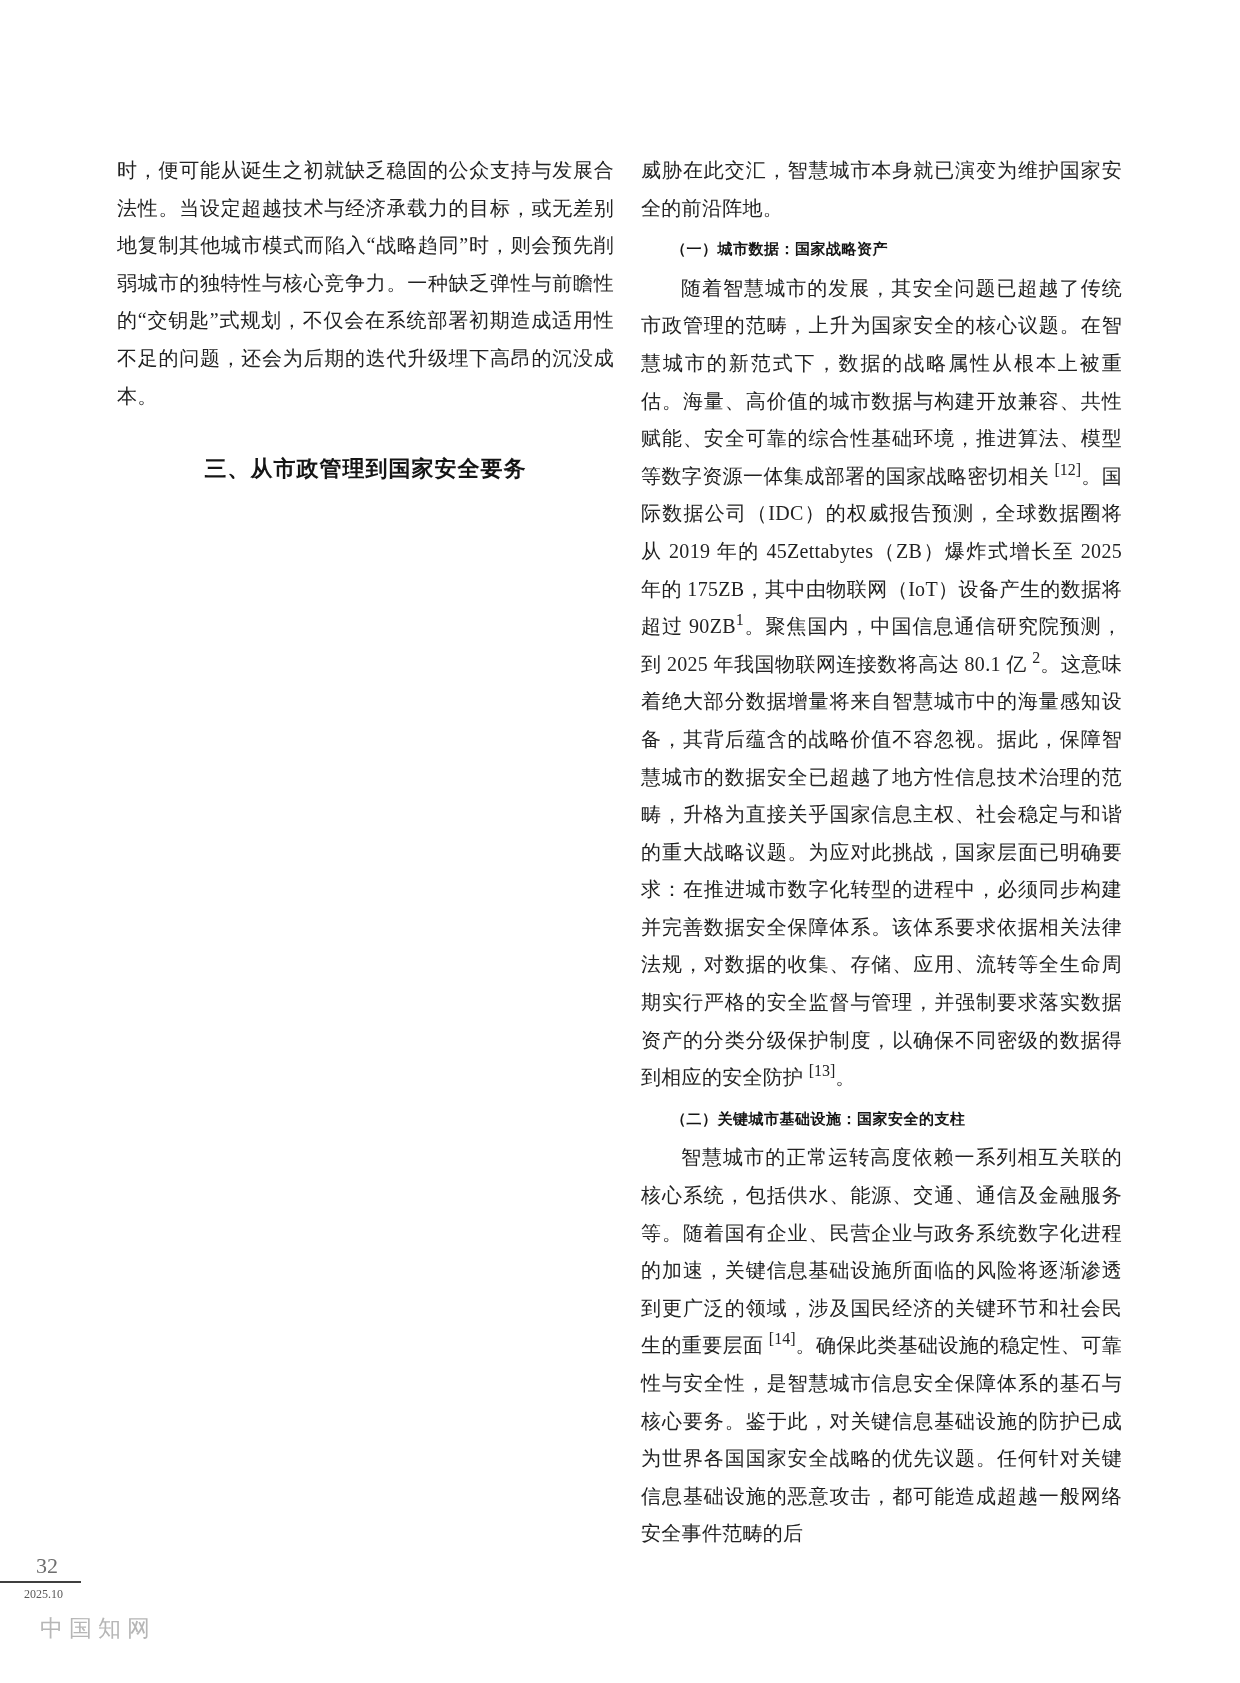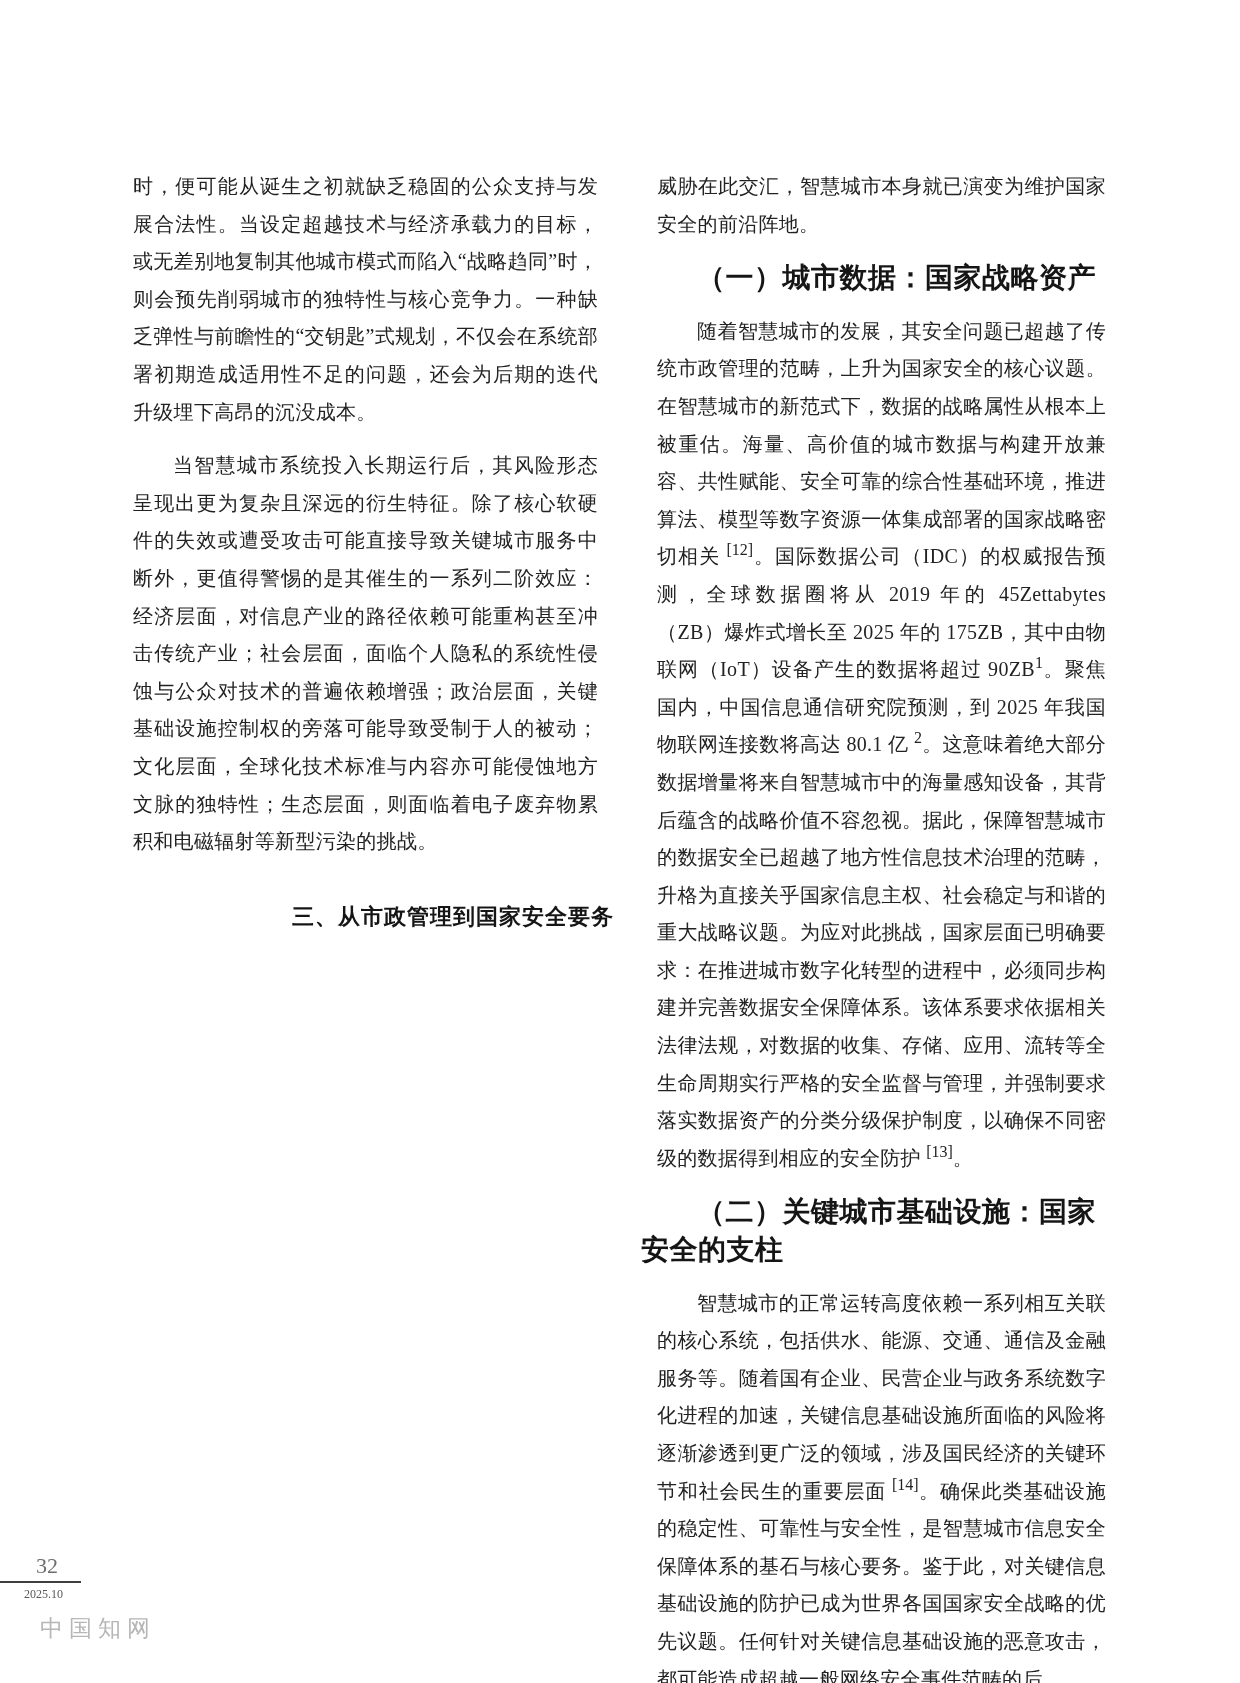--- a/index.html
+++ b/index.html
@@ -15,42 +15,42 @@
   .col {
     position: absolute;
     top: 152px;
     text-align: justify;
     font-size: 20px;
     line-height: 37.6px;
     letter-spacing: 0.3px;
   }
   .col-left  { left: 117px; width: 497px; }
   .col-right { left: 641px; width: 481px; }
-  .col p { margin: 16px; padding: 0; }
+  .col p { margin: 0; padding: 0; }
   .col p.indent { text-indent: 2em; }
   .sup {
     font-size: 16px;
     vertical-align: super;
     line-height: 0;
     letter-spacing: 0;
   }
   h2.section-h {
-    font-family: Liberation Sans, sans-serif;
+    font-family: Liberation Mono, monospace;
     font-weight: bold;
     font-size: 22px;
     color: #151515;
     margin: 41px 0 9px 0;
     line-height: 30px;
-    text-align: right;
+    text-align: center;
     letter-spacing: 1px;
   }
   h3.subsection-h {
     font-family: "Liberation Sans", "DejaVu Sans", sans-serif;
     font-weight: bold;
-    font-size: 28px;
+    font-size: 15px;
     color: #151515;
     margin: 3px 0 2px 0;
     line-height: 37.6px;
     text-indent: 2em;
     text-align: left;
     letter-spacing: 0.5px;
   }
   .page-number {
     position: absolute;
     left: 36px;
@@ -91,21 +91,20 @@
     color: #b0b0b0;
   }
 </style>
 </head>
 <body>
 
 <div class="page">
 
   <div class="col col-left">
     <p><span>时，便可能从诞生之初就缺乏稳固的公众支持与发展合法性。当设定超越技术与经济承载力的目标，或无差别地复制其他城市模式而陷入“战略趋同”时，则会预先削弱城市的独特性与核心竞争力。一种缺乏弹性与前瞻性的“交钥匙”式规划，不仅会在系统部署初期造成适用性不足的问题，还会为后期的迭代升级埋下高昂的沉没成本。</span></p>
-    <p class="indent"><span>当智慧城市系统投入长期运行后，其风险形态呈现出更为复杂且深远的衍生特征。除了核心软硬件的失效或遭受攻击可能直接导致关键城市服务中断外，更值得警惕的是其催生的一系列二阶效应：经济层面，对信息产业的路径依赖可能重构甚至冲击传统产业；社会层面，面临个人隐私的系统性侵蚀与公众对技术的普遍依赖增强；政治层面，关键基础设施控制权的旁落可能导致受制于人的被动；文化层面，全球化技术标准与内容亦可能侵蚀地方文脉的独特性；生态层面，则面临着电子废弃物累积和电磁辐射等新型污染的挑战。</span></p>
     <h2 class="section-h">三、从市政管理到国家安全要务</h2>
   </div>
 
   <div class="col col-right">
     <p><span>威胁在此交汇，智慧城市本身就已演变为维护国家安全的前沿阵地。</span></p>
     <h3 class="subsection-h">（一）城市数据：国家战略资产</h3>
     <p class="indent"><span>随着智慧城市的发展，其安全问题已超越了传统市政管理的范畴，上升为国家安全的核心议题。在智慧城市的新范式下，数据的战略属性从根本上被重估。海量、高价值的城市数据与构建开放兼容、共性赋能、安全可靠的综合性基础环境，推进算法、模型等数字资源一体集成部署的国家战略密切相关 </span><span class="sup">[12]</span><span>。国际数据公司（IDC）的权威报告预测，全球数据圈将从 2019 年的 45Zettabytes（ZB）爆炸式增长至 2025 年的 175ZB，其中由物联网（IoT）设备产生的数据将超过 90ZB</span><span class="sup">1</span><span>。聚焦国内，中国信息通信研究院预测，到 2025 年我国物联网连接数将高达 80.1 亿 </span><span class="sup">2</span><span>。这意味着绝大部分数据增量将来自智慧城市中的海量感知设备，其背后蕴含的战略价值不容忽视。据此，保障智慧城市的数据安全已超越了地方性信息技术治理的范畴，升格为直接关乎国家信息主权、社会稳定与和谐的重大战略议题。为应对此挑战，国家层面已明确要求：在推进城市数字化转型的进程中，必须同步构建并完善数据安全保障体系。该体系要求依据相关法律法规，对数据的收集、存储、应用、流转等全生命周期实行严格的安全监督与管理，并强制要求落实数据资产的分类分级保护制度，以确保不同密级的数据得到相应的安全防护 </span><span class="sup">[13]</span><span>。</span></p>
     <h3 class="subsection-h">（二）关键城市基础设施：国家安全的支柱</h3>
     <p class="indent"><span>智慧城市的正常运转高度依赖一系列相互关联的核心系统，包括供水、能源、交通、通信及金融服务等。随着国有企业、民营企业与政务系统数字化进程的加速，关键信息基础设施所面临的风险将逐渐渗透到更广泛的领域，涉及国民经济的关键环节和社会民生的重要层面 </span><span class="sup">[14]</span><span>。确保此类基础设施的稳定性、可靠性与安全性，是智慧城市信息安全保障体系的基石与核心要务。鉴于此，对关键信息基础设施的防护已成为世界各国国家安全战略的优先议题。任何针对关键信息基础设施的恶意攻击，都可能造成超越一般网络安全事件范畴的后</span></p>
   </div>

